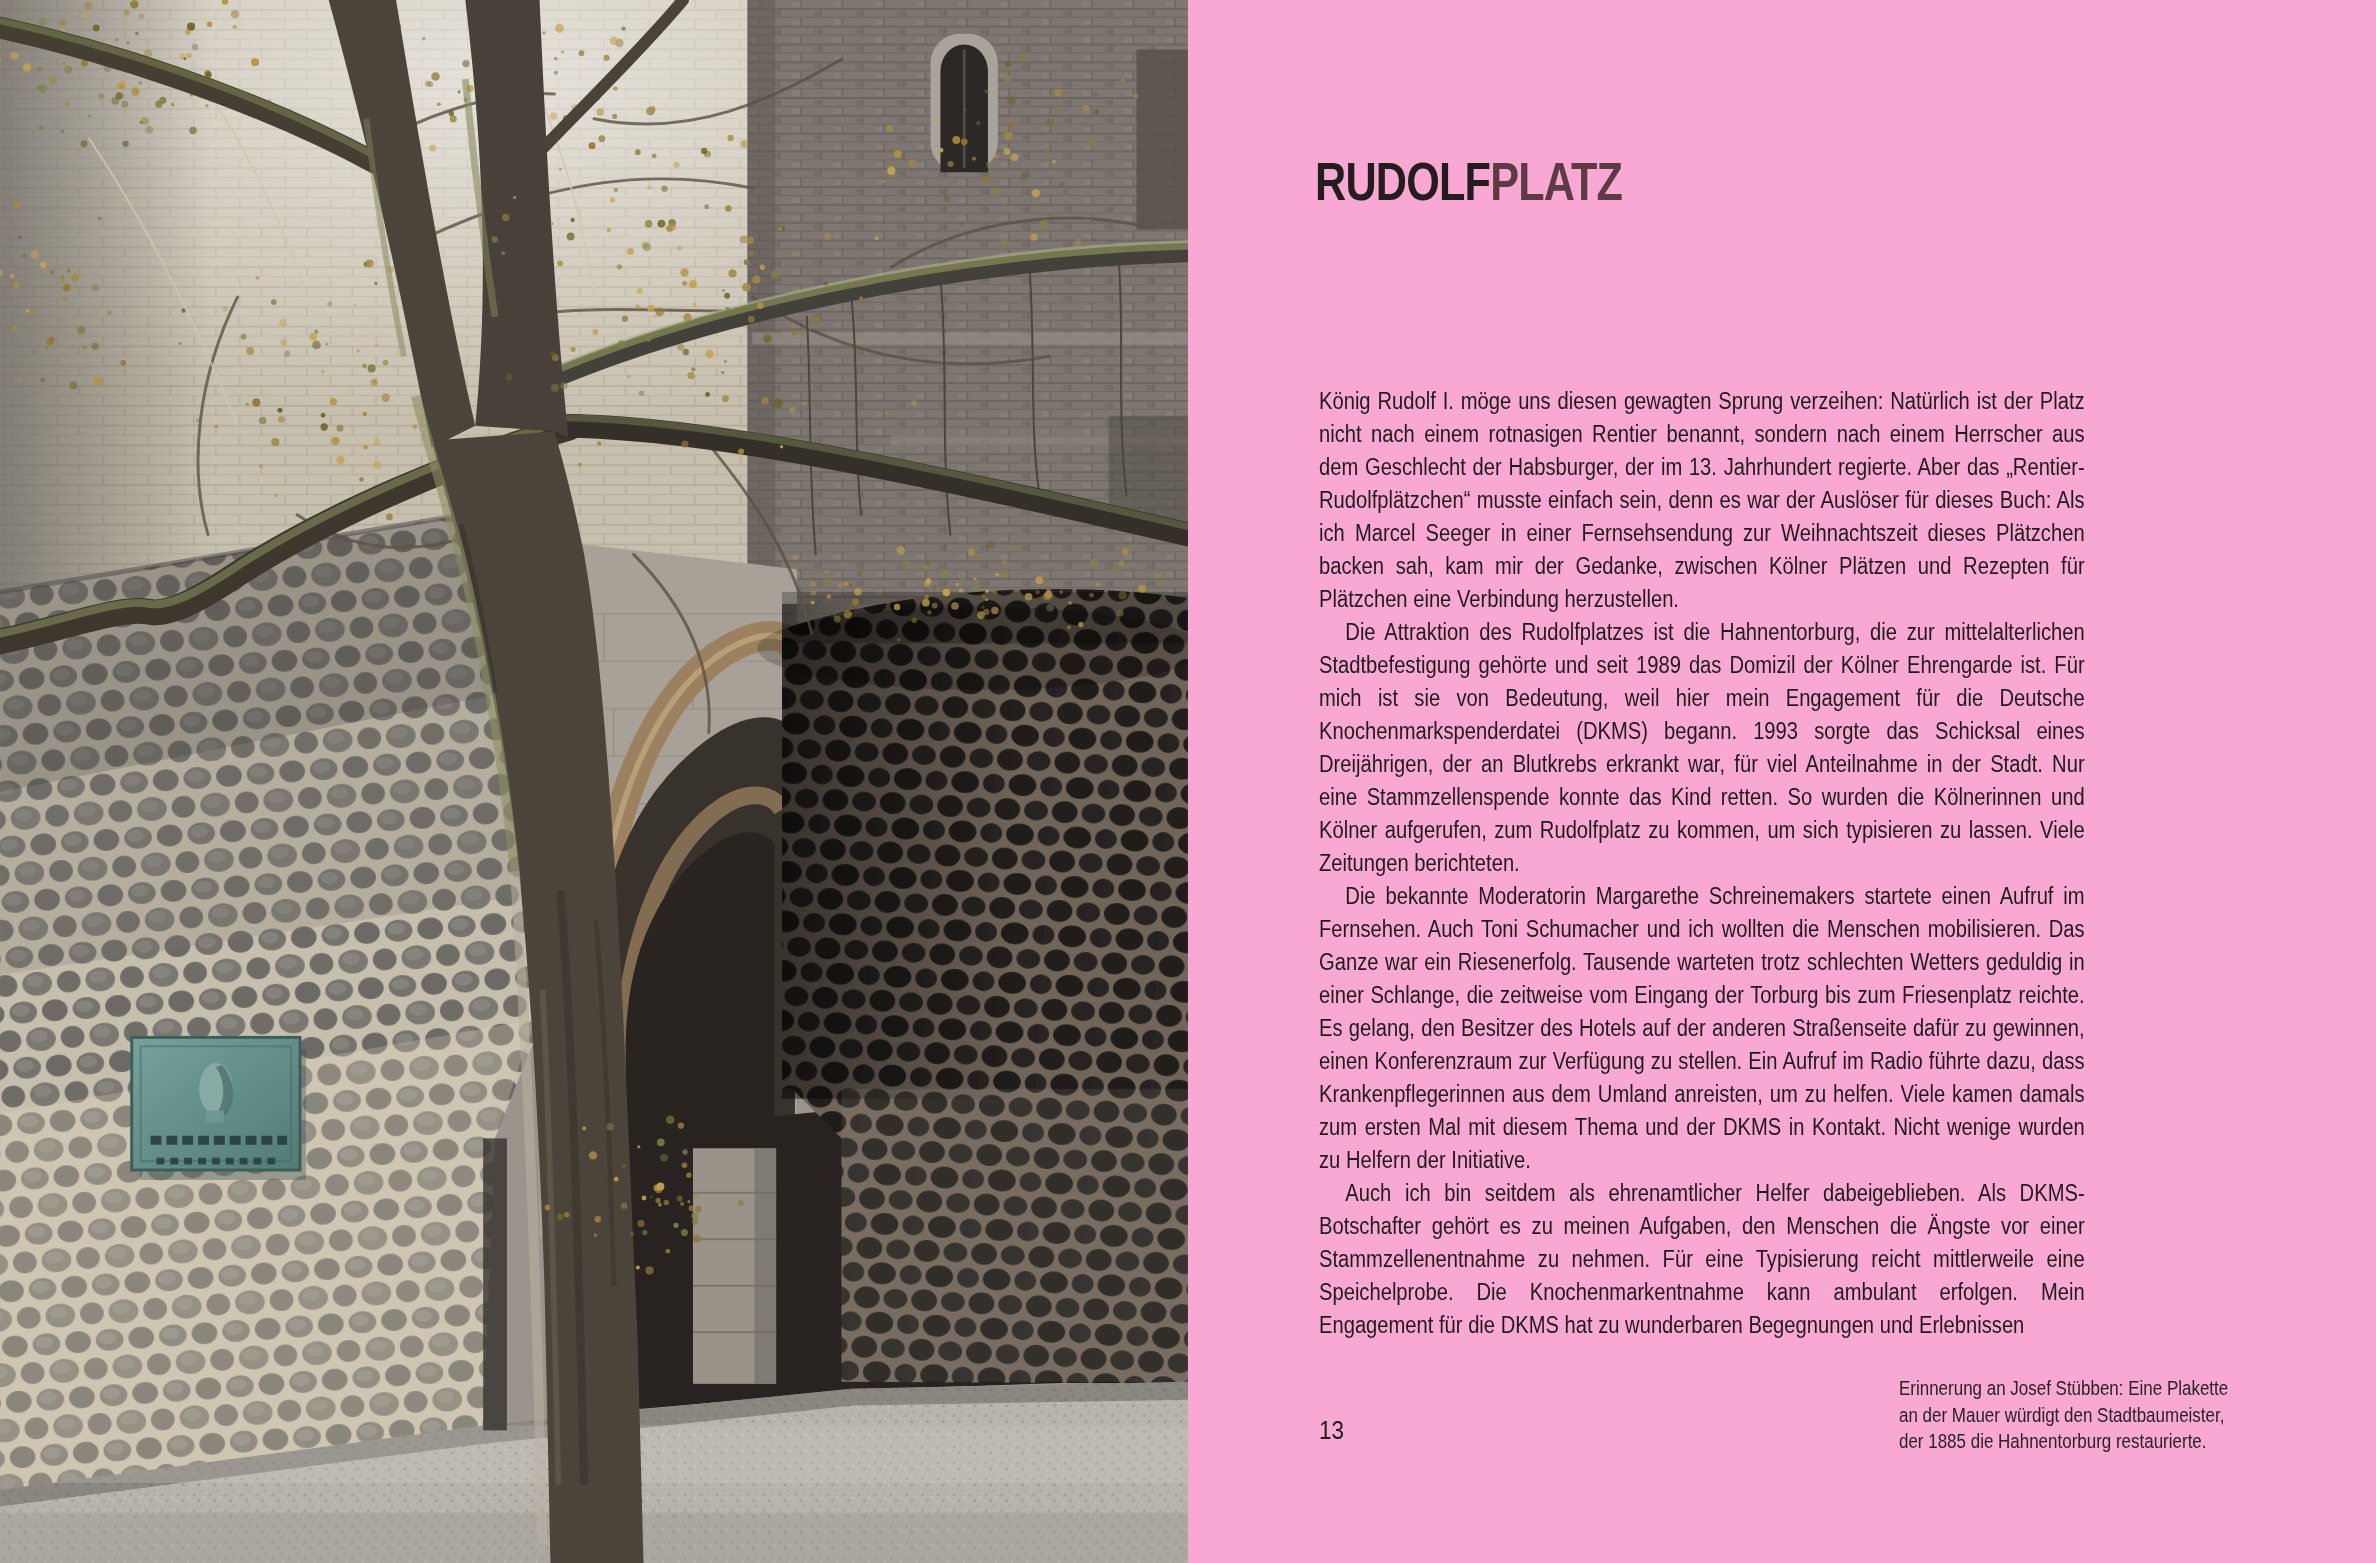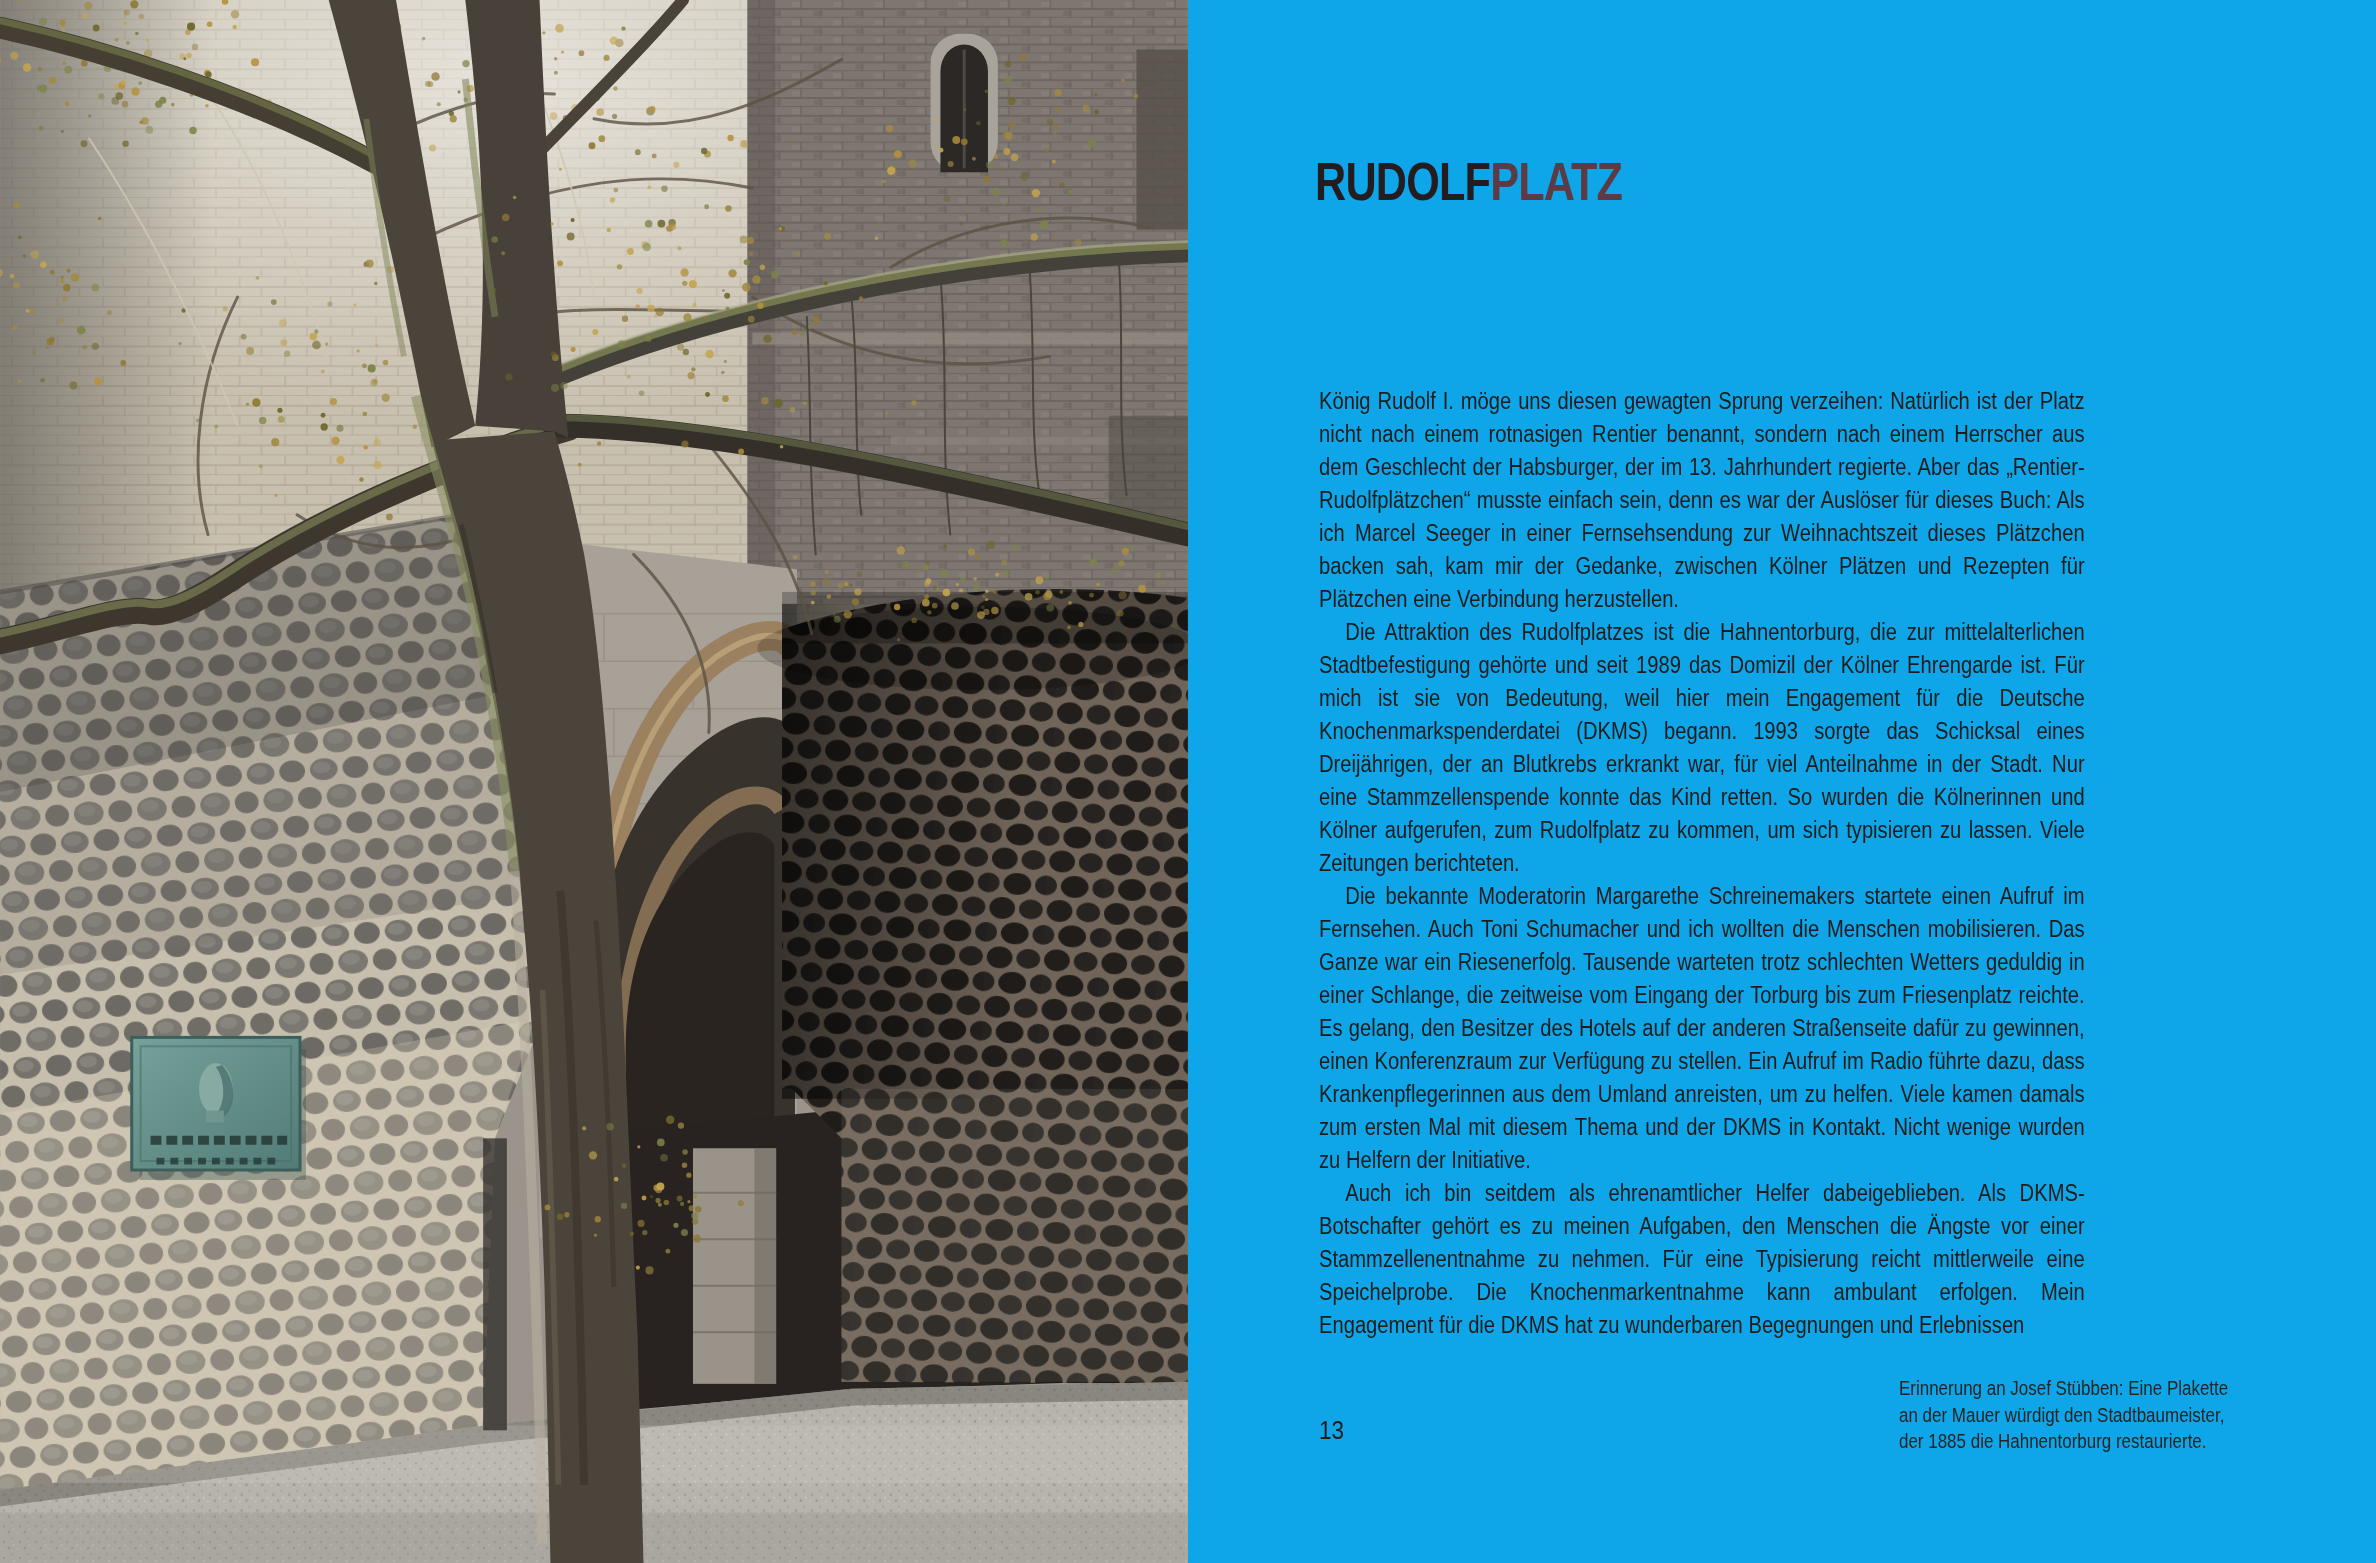--- a/index.html
+++ b/index.html
@@ -1,20 +1,20 @@
 <!DOCTYPE html>
 <html><head>
 <meta charset="utf-8">
 <style>
   html,body{margin:0;padding:0;background:#ffffff;}
   .spread{position:relative;width:2376px;height:1563px;background:#ffffff;overflow:hidden;
           font-family:"Liberation Sans", sans-serif;}
   .photo-page{position:absolute;left:0;top:0;width:1188px;height:1563px;overflow:hidden;background:#9a948c;}
   .photo-page svg{display:block;}
-  .text-page{position:absolute;left:1188px;top:0;width:1188px;height:1563px;background:#0ea5e9;}
+  .text-page{position:absolute;left:1188px;top:0;width:1188px;height:1563px;background:#f9a8d4;}
   .title{position:absolute;left:127px;top:150px;margin:0;white-space:nowrap;
          font-weight:700;font-size:54px;letter-spacing:-1px;color:#231d1f;
          transform:scaleX(0.80);transform-origin:left top;}
   .title .accent{color:#5d3b45;}
   .body-col{position:absolute;left:131px;top:385px;width:873px;
             transform:scaleX(0.877);transform-origin:left top;
             font-size:23px;line-height:33px;color:#1e1c1a;text-align:justify;}
   .body-col p{margin:0;}
   .body-col p.indent{text-indent:30px;}
   .caption{position:absolute;left:711px;top:1376px;width:396px;

